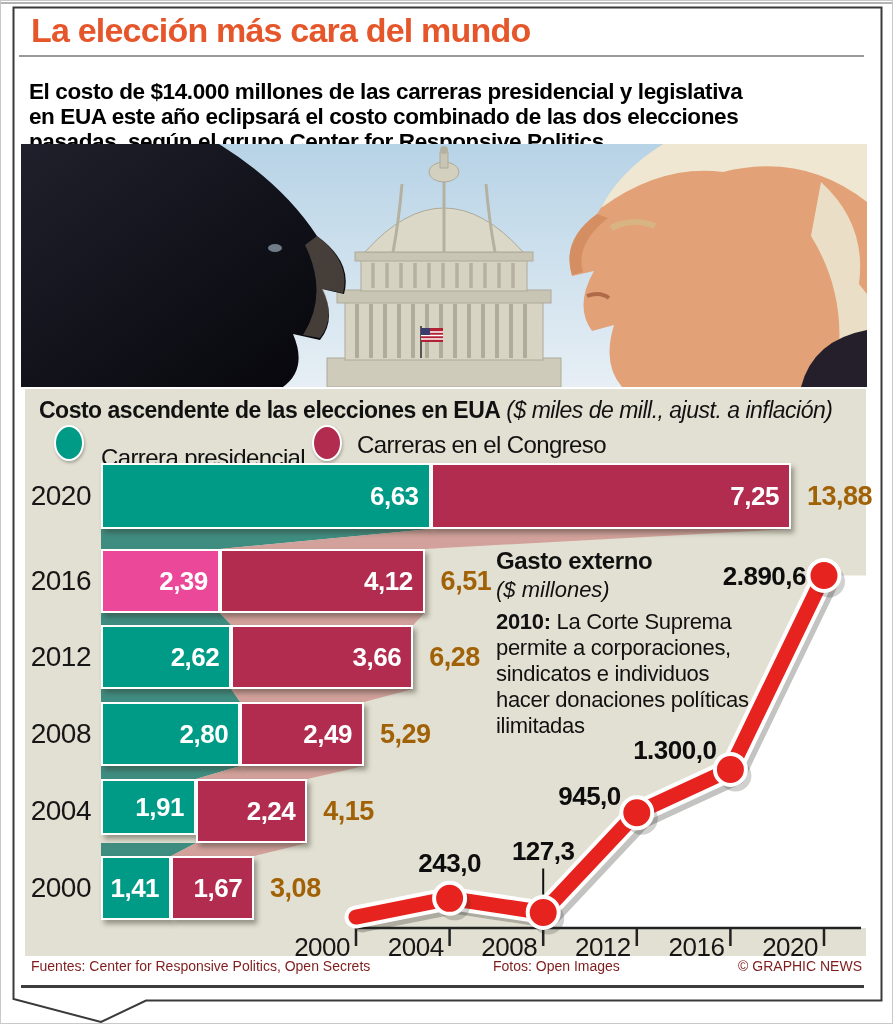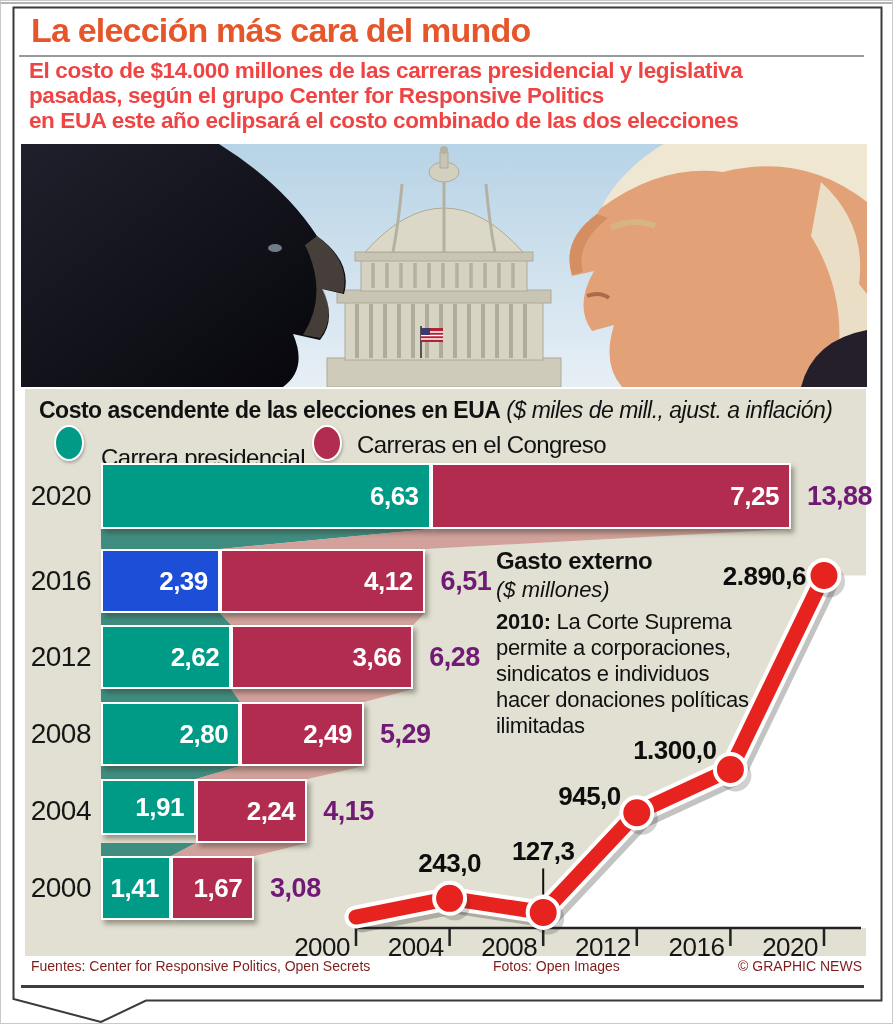--- a/index.html
+++ b/index.html
@@ -6,35 +6,35 @@
   body{
     width:893px;height:1024px;position:relative;background:#fff;
     font-family:"Liberation Sans", sans-serif;color:#111;overflow:hidden;
     border:1px solid #c9c9c9;box-sizing:border-box;
   }
   .abs{position:absolute;}
   .top-hairline{left:0;top:1px;width:893px;height:2px;background:#b3b3b3;}
   .frame-svg{left:0;top:0;width:893px;height:1024px;pointer-events:none;z-index:50;}
   .page-title{left:30px;top:10px;font-size:34px;font-weight:bold;color:#e5562b;letter-spacing:-0.8px;margin:0;}
   .title-rule{left:18px;top:54px;width:845px;height:2px;background:#9a9a9a;}
-  .subtitle{left:28px;top:57px;width:840px;font-size:22.5px;font-weight:bold;line-height:25px;letter-spacing:-0.4px;color:#ef4444;}
+  .subtitle{left:28px;top:78px;width:840px;font-size:22.5px;font-weight:bold;line-height:25px;letter-spacing:-0.4px;color:#000000;}
   .photo-svg{left:20px;top:143px;width:846px;height:243px;}
   .panel{left:24px;top:388px;width:841px;height:567px;background:#e2e0d2;}
   .panel-header{position:absolute;left:14px;top:8px;font-size:23px;letter-spacing:-0.5px;white-space:nowrap;}
   .panel-header .ph-bold{font-weight:bold;}
   .panel-header .ph-italic{font-style:italic;font-weight:normal;}
   .legend-dot{position:absolute;width:30px;height:36px;border-radius:50%;border:2px solid #fff;box-sizing:border-box;box-shadow:1px 2px 3px rgba(0,0,0,0.25);}
   .legend-label{position:absolute;font-size:24px;letter-spacing:-0.6px;white-space:nowrap;}
   #connector-svg,#line-svg{position:absolute;left:0;top:0;width:841px;height:567px;pointer-events:none;}
   #connector-svg{z-index:1;} #bars{position:absolute;left:0;top:0;width:841px;height:567px;z-index:2;}
   #line-svg{z-index:3;}
   .seg{position:absolute;box-sizing:border-box;border:2px solid #fff;box-shadow:3px 4px 5px rgba(55,55,45,0.45);}
   .seg .seg-label{position:absolute;right:10px;top:50%;transform:translateY(-50%);color:#fff;font-weight:bold;font-size:26px;letter-spacing:-0.5px;}
   .bar-year{position:absolute;left:0;width:66px;text-align:right;font-size:28px;letter-spacing:-0.5px;color:#161616;transform:translateY(-50%);}
-  .bar-total{position:absolute;font-size:27px;font-weight:bold;letter-spacing:-0.5px;color:#701a75;transform:translateY(-50%);white-space:nowrap;}
+  .bar-total{position:absolute;font-size:27px;font-weight:bold;letter-spacing:-0.5px;color:#a16207;transform:translateY(-50%);white-space:nowrap;}
   .annotation{position:absolute;left:471px;top:158px;width:268px;z-index:4;}
   .a-title{font-size:24px;font-weight:bold;letter-spacing:-0.4px;}
   .a-unit{font-size:22px;font-style:italic;margin-top:2px;}
   .a-body{font-size:22px;line-height:26px;letter-spacing:-0.3px;margin:6px 0 0 0;}
   .pt-label{font-size:26px;font-weight:bold;fill:#0d0d0d;letter-spacing:-0.5px;}
   .ax-label{font-size:26px;fill:#161616;letter-spacing:-0.5px;}
   .footer{left:20px;top:957px;width:843px;height:26px;font-size:14px;color:#7f1d1d;}
   .f-sources{position:absolute;left:10px;top:0;}
   .f-photos{position:absolute;left:472px;top:0;}
   .f-copy{position:absolute;right:2px;top:0;}
@@ -43,22 +43,22 @@
 </head>
 <body>
 
 <div class="abs top-hairline"></div>
 
 <h1 class="abs page-title">La elección más cara del mundo</h1>
 <div class="abs title-rule"></div>
 
 <div class="abs subtitle">
   <div>El costo de $14.000 millones de las carreras presidencial y legislativa</div>
+  <div>en EUA este año eclipsará el costo combinado de las dos elecciones</div>
   <div>pasadas, según el grupo Center for Responsive Politics</div>
-  <div>en EUA este año eclipsará el costo combinado de las dos elecciones</div>
 </div>
 
 <svg class="abs photo-svg" viewBox="0 0 846 243">
   <defs>
     <linearGradient id="sky" x1="0" y1="0" x2="0" y2="1">
       <stop offset="0" stop-color="#b7d3e6"></stop>
         <stop offset="1" stop-color="#e7eff5"></stop>
     </linearGradient>
     <linearGradient id="bidenG" x1="0" y1="0" x2="1" y2="1">
       <stop offset="0" stop-color="#20202c"></stop>
@@ -128,21 +128,21 @@
   <div id="bars">
       <div class="bar-year" style="top: 107px;">2020</div>
       <div class="seg" style="left: 76px; top: 74px; width: 329.577px; height: 66px; background: rgb(0, 155, 135);">
         <div class="seg-label">6,63</div>
       </div>
       <div class="seg" style="left: 405.577px; top: 74px; width: 360.397px; height: 66px; background: rgb(177, 44, 78);">
         <div class="seg-label">7,25</div>
       </div>
       <div class="bar-total" style="left: 781.975px; top: 107px;">13,88</div>
       <div class="bar-year" style="top: 192px;">2016</div>
-      <div class="seg" style="left: 76px; top: 160px; width: 118.807px; height: 64px; background: #1d4ed8;">
+      <div class="seg" style="left: 76px; top: 160px; width: 118.807px; height: 64px; background: #ec4899;">
         <div class="seg-label">2,39</div>
       </div>
       <div class="seg" style="left: 194.807px; top: 160px; width: 204.805px; height: 64px; background: rgb(177, 44, 78);">
         <div class="seg-label">4,12</div>
       </div>
       <div class="bar-total" style="left: 415.612px; top: 192px;">6,51</div>
       <div class="bar-year" style="top: 268px;">2012</div>
       <div class="seg" style="left: 76px; top: 236px; width: 130.24px; height: 64px; background: rgb(0, 155, 135);">
         <div class="seg-label">2,62</div>
       </div>

